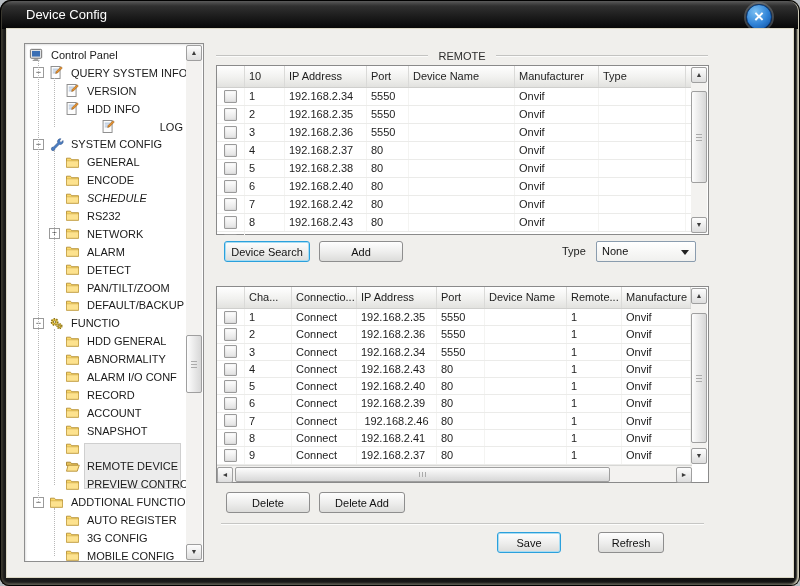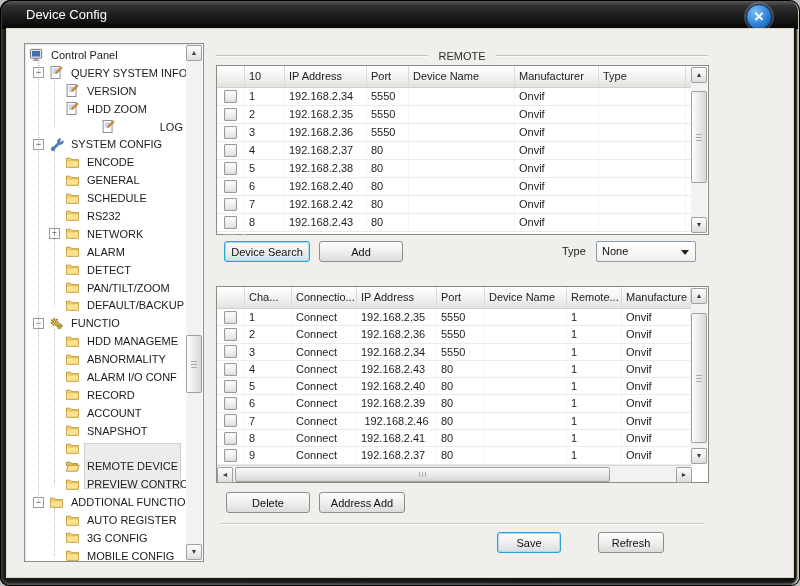--- a/index.html
+++ b/index.html
@@ -156,21 +156,21 @@
             <span class="tree-spacer"></span>
             <span class="tree-ico">
               <svg viewBox="0 0 16 16" width="15" height="15">
                 <rect x="2.2" y="1.6" width="9.6" height="12.8" fill="#fdfdfd" stroke="#8a8a8a"></rect>
                 <line x1="4" y1="4.4" x2="10" y2="4.4" stroke="#9fb6d4"></line>
                 <line x1="4" y1="6.4" x2="10" y2="6.4" stroke="#9fb6d4"></line>
                 <line x1="4" y1="8.4" x2="8" y2="8.4" stroke="#9fb6d4"></line>
                 <path d="M14.2 3.2 L12.8 1.8 L7.6 7 L7.1 9 L9.1 8.4 Z" fill="#e8912d" stroke="#7a4a12" stroke-width="0.5"></path>
               </svg>
             </span>
-            <span class="tree-label">HDD ZOOM</span>
+            <span class="tree-label">HDD INFO</span>
           </div>
           <div class="tree-row" style="padding-left: 24px; justify-content: space-between;">
             <span class="tree-spacer"></span>
             <span class="tree-ico">
               <svg viewBox="0 0 16 16" width="15" height="15">
                 <rect x="2.2" y="1.6" width="9.6" height="12.8" fill="#fdfdfd" stroke="#8a8a8a"></rect>
                 <line x1="4" y1="4.4" x2="10" y2="4.4" stroke="#9fb6d4"></line>
                 <line x1="4" y1="6.4" x2="10" y2="6.4" stroke="#9fb6d4"></line>
                 <line x1="4" y1="8.4" x2="8" y2="8.4" stroke="#9fb6d4"></line>
                 <path d="M14.2 3.2 L12.8 1.8 L7.6 7 L7.1 9 L9.1 8.4 Z" fill="#e8912d" stroke="#7a4a12" stroke-width="0.5"></path>
@@ -188,33 +188,33 @@
             <span class="tree-label">SYSTEM CONFIG</span>
           </div>
           <div class="tree-row" style="padding-left: 24px;">
             <span class="tree-spacer"></span>
             <span class="tree-ico">
               <svg viewBox="0 0 16 16" width="15" height="15">
                 <path d="M1.6 3.4 h4.2 l1.3 1.6 h7.3 v8 h-12.8 z" fill="#fbd867" stroke="#b9933b"></path>
                 <path d="M1.6 6.2 h12.8 v6.8 h-12.8 z" fill="#fde28e" stroke="#b9933b" stroke-width="0.5"></path>
               </svg>
             </span>
+            <span class="tree-label">GENERAL</span>
+          </div>
+          <div class="tree-row" style="padding-left: 24px;">
+            <span class="tree-spacer"></span>
+            <span class="tree-ico">
+              <svg viewBox="0 0 16 16" width="15" height="15">
+                <path d="M1.6 3.4 h4.2 l1.3 1.6 h7.3 v8 h-12.8 z" fill="#fbd867" stroke="#b9933b"></path>
+                <path d="M1.6 6.2 h12.8 v6.8 h-12.8 z" fill="#fde28e" stroke="#b9933b" stroke-width="0.5"></path>
+              </svg>
+            </span>
             <span class="tree-label">ENCODE</span>
           </div>
-          <div class="tree-row" style="padding-left: 24px;">
-            <span class="tree-spacer"></span>
-            <span class="tree-ico">
-              <svg viewBox="0 0 16 16" width="15" height="15">
-                <path d="M1.6 3.4 h4.2 l1.3 1.6 h7.3 v8 h-12.8 z" fill="#fbd867" stroke="#b9933b"></path>
-                <path d="M1.6 6.2 h12.8 v6.8 h-12.8 z" fill="#fde28e" stroke="#b9933b" stroke-width="0.5"></path>
-              </svg>
-            </span>
-            <span class="tree-label">GENERAL</span>
-          </div>
-          <div class="tree-row" style="padding-left: 24px;">
+          <div class="tree-row" style="padding-left: 24px; font-style: italic;">
             <span class="tree-spacer"></span>
             <span class="tree-ico">
               <svg viewBox="0 0 16 16" width="15" height="15">
                 <path d="M1.6 3.4 h4.2 l1.3 1.6 h7.3 v8 h-12.8 z" fill="#fbd867" stroke="#b9933b"></path>
                 <path d="M1.6 6.2 h12.8 v6.8 h-12.8 z" fill="#fde28e" stroke="#b9933b" stroke-width="0.5"></path>
               </svg>
             </span>
             <span class="tree-label">SCHEDULE</span>
           </div>
           <div class="tree-row" style="padding-left: 24px;">
@@ -290,21 +290,21 @@
             <span class="tree-label">FUNCTIO</span>
           </div>
           <div class="tree-row" style="padding-left: 24px;">
             <span class="tree-spacer"></span>
             <span class="tree-ico">
               <svg viewBox="0 0 16 16" width="15" height="15">
                 <path d="M1.6 3.4 h4.2 l1.3 1.6 h7.3 v8 h-12.8 z" fill="#fbd867" stroke="#b9933b"></path>
                 <path d="M1.6 6.2 h12.8 v6.8 h-12.8 z" fill="#fde28e" stroke="#b9933b" stroke-width="0.5"></path>
               </svg>
             </span>
-            <span class="tree-label">HDD MANAGEME</span>
+            <span class="tree-label">HDD GENERAL</span>
           </div>
           <div class="tree-row" style="padding-left: 24px;">
             <span class="tree-spacer"></span>
             <span class="tree-ico">
               <svg viewBox="0 0 16 16" width="15" height="15">
                 <path d="M1.6 3.4 h4.2 l1.3 1.6 h7.3 v8 h-12.8 z" fill="#fbd867" stroke="#b9933b"></path>
                 <path d="M1.6 6.2 h12.8 v6.8 h-12.8 z" fill="#fde28e" stroke="#b9933b" stroke-width="0.5"></path>
               </svg>
             </span>
             <span class="tree-label">ABNORMALITY</span>
@@ -720,18 +720,18 @@
         <div class="hthumb" style="left:18px;width:375px;">
             <span class="grip"></span>
           </div>
         <div class="sb-btn right">
             <span class="arr">►</span>
           </div>
       </div>
     </div>
 
     <button class="btn" id="btn-delete">Delete</button>
-    <button class="btn" id="btn-manual-add">Address Add</button>
+    <button class="btn" id="btn-manual-add">Delete Add</button>
     <div class="sep"></div>
     <button class="btn focused" id="btn-save">Save</button>
     <button class="btn" id="btn-refresh">Refresh</button>
   </div>
 </div>
 
 </body></html>

